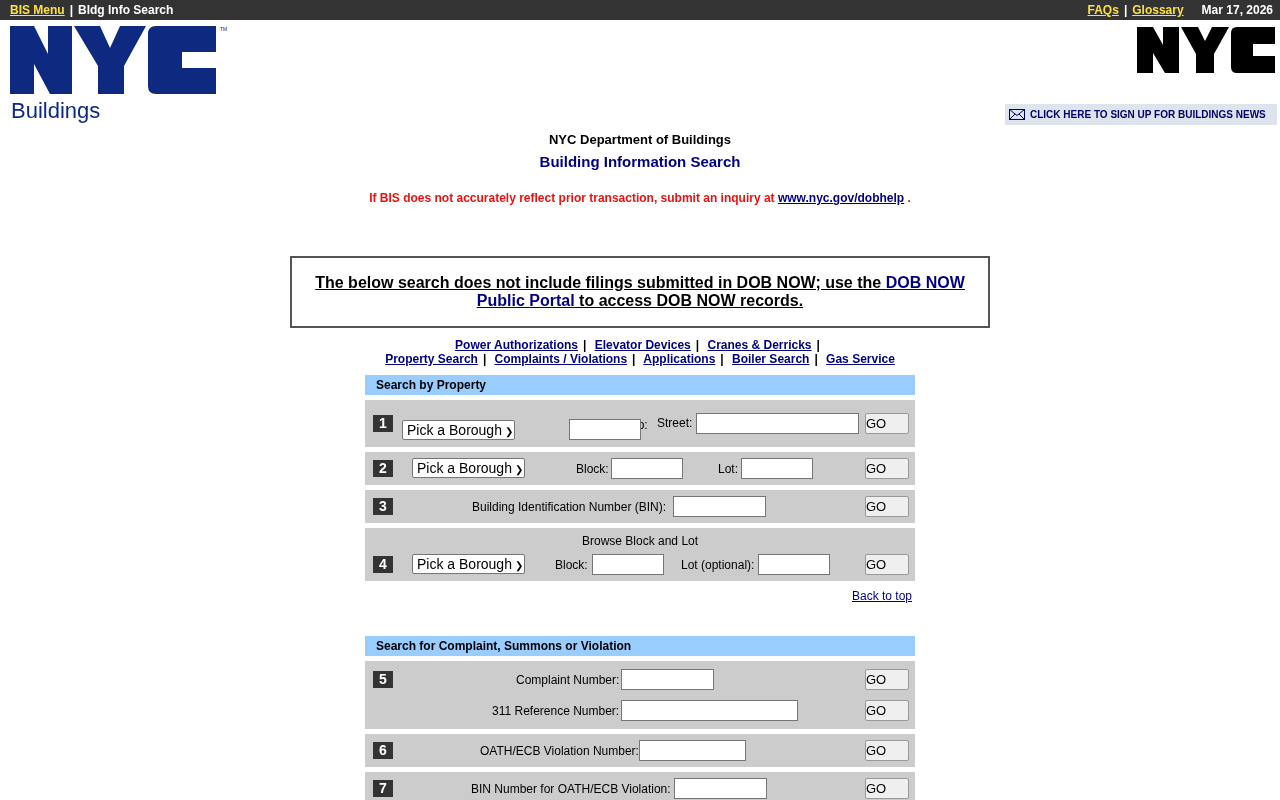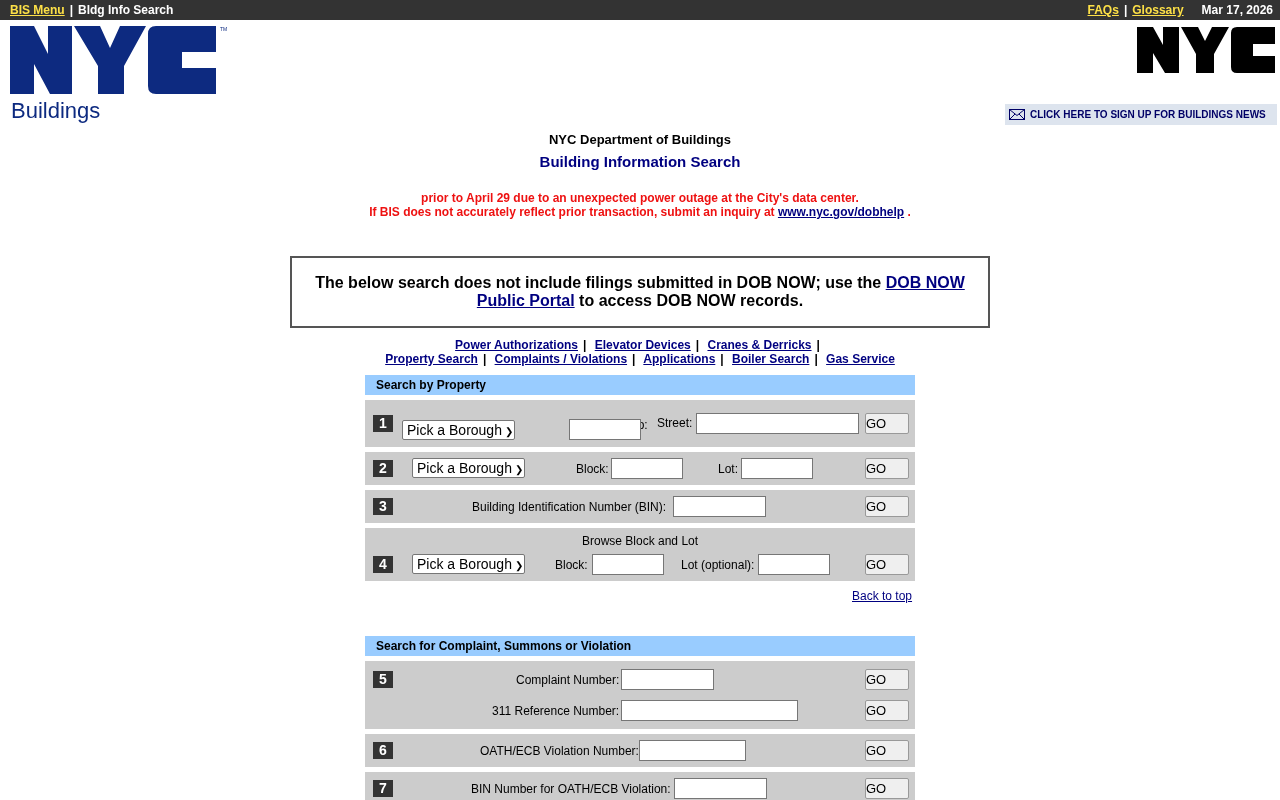--- a/index.html
+++ b/index.html
@@ -22,21 +22,21 @@
             font-size: 10px; font-weight: bold; color: #000066; line-height: 21px; padding-left: 4px; text-decoration: none; display: block; }
   .signup .env { display: inline-block; width: 16px; height: 11px; vertical-align: -2px; margin-right: 5px; }
 
   .center { position: absolute; left: 0; width: 1280px; text-align: center; }
   .dept { top: 132px; font-weight: bold; font-size: 13px; }
   .bis-title { top: 153px; font-weight: bold; font-size: 15px; color: #000080; }
   .alert { top: 191px; color: #ee1111; font-weight: bold; font-size: 12px; line-height: 14px; }
   .alert a { color: #000080; }
 
   .notice { position: absolute; left: 290px; top: 256px; width: 700px; height: 72px; border: 2px solid #555;
-            text-align: center; font-weight: bold; font-size: 16px; line-height: 18px; padding-top: 16px; }
+            text-align: center; font-weight: bold; font-size: 16px; line-height: 18px; padding-top: 16px; text-decoration: underline; }
 
   .navlinks { top: 338px; font-size: 12px; font-weight: bold; line-height: 14px; }
   .navlinks .pipe { margin: 0 5px; }
 
   .section-head { position: absolute; left: 365px; width: 550px; height: 20px; background: #99ccff; font-weight: bold;
                   font-size: 12px; line-height: 20px; padding-left: 11px; }
   .row { position: absolute; left: 365px; width: 550px; background: #cccccc; }
   .num { position: absolute; left: 8px; width: 20px; height: 17px; background: #333; color: #fff; font-weight: bold;
          font-size: 14px; text-align: center; line-height: 17px; }
   .lbl { position: absolute; font-size: 12px; line-height: 14px; white-space: nowrap; }
@@ -90,21 +90,20 @@
   <svg class="env" viewBox="0 0 16 11">
     <rect x="0.5" y="0.5" width="15" height="10" fill="none" stroke="#000066" stroke-width="1"></rect>
     <path d="M0.5 0.5 L8 6.5 L15.5 0.5 M0.5 10.5 L6 5 M15.5 10.5 L10 5" fill="none" stroke="#000066" stroke-width="1"></path>
   </svg><span>CLICK HERE TO SIGN UP FOR BUILDINGS NEWS</span>
 </a>
 
 <div class="center dept">NYC Department of Buildings</div>
 <div class="center bis-title">Building Information Search</div>
 
 <div class="center alert">
-  <div>prior to April 29 due to an unexpected power outage at the City's data center.</div>
   <div><span>If BIS does not accurately reflect prior transaction, submit an inquiry at</span> <a href="#">www.nyc.gov/dobhelp</a> <span>.</span></div>
 </div>
 
 <div class="notice">
   <span>The below search does not include filings submitted in DOB NOW; use the</span>
   <a href="#">DOB NOW Public Portal</a>
   <span>to access DOB NOW records.</span>
 </div>
 
 <div class="center navlinks">

